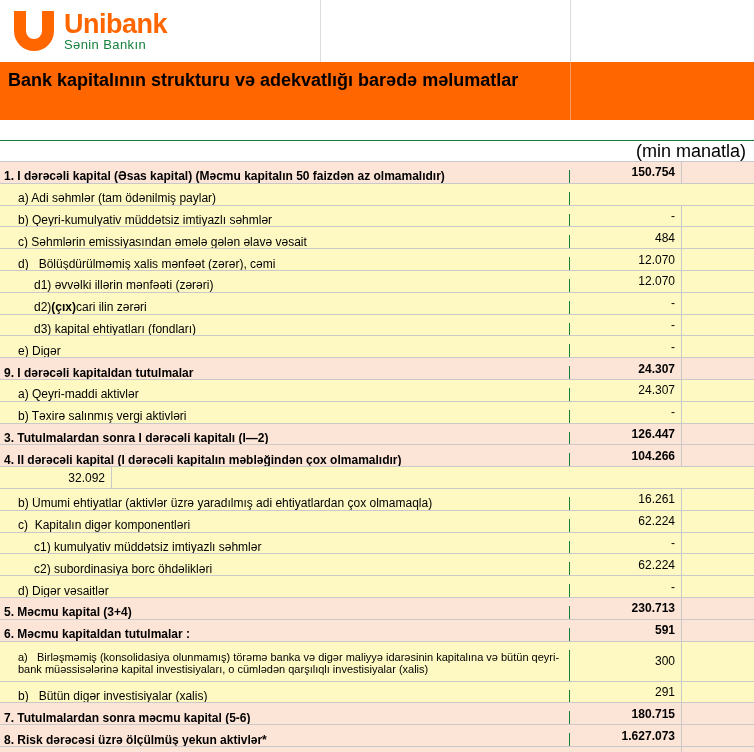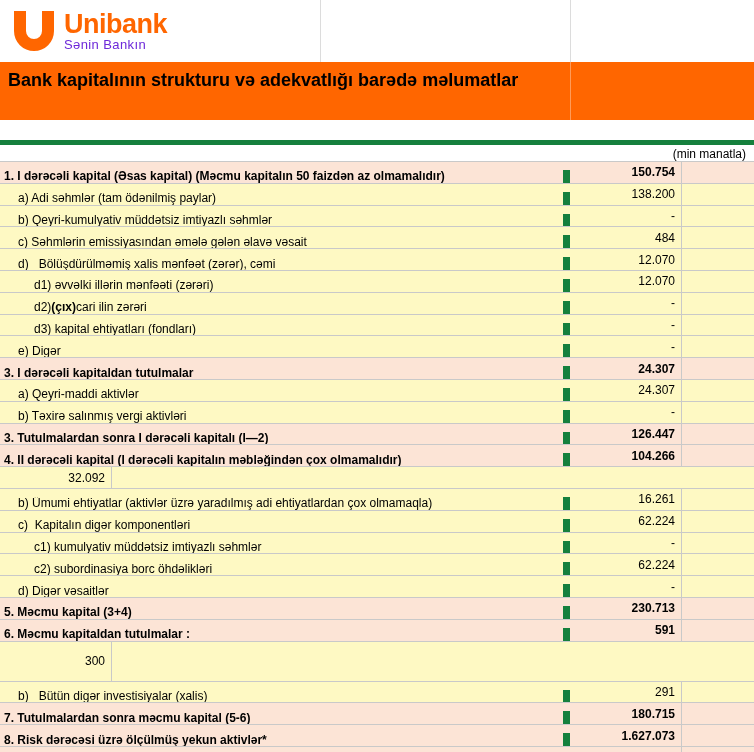--- a/index.html
+++ b/index.html
@@ -23,21 +23,21 @@
     align-items: center;
     padding-left: 12px;
   }
   .logo { display: flex; align-items: center; }
   .logo-mark { width: 44px; height: 44px; margin-right: 8px; display: inline-flex; }
   .logo-words { display: flex; flex-direction: column; justify-content: center; }
   .logo-name {
     color: #FF6600; font-weight: bold; font-size: 27px; line-height: 26px;
     letter-spacing: -0.5px;
   }
-  .logo-tagline { color: #6d28d9; font-size: 13px; line-height: 15px; letter-spacing: 0.4px; }
+  .logo-tagline { color: #15803d; font-size: 13px; line-height: 15px; letter-spacing: 0.4px; }
   .gline { position: absolute; top: 0; bottom: 0; width: 1px; background: #dcdcdc; }
   .gline.g1 { left: 320px; }
   .gline.g2 { left: 570px; }
 
   
   .title-bar {
     position: relative;
     height: 58px;
     background: #FF6600;
     color: #000000;
@@ -51,40 +51,40 @@
   }
   .title-divider {
     position: absolute; left: 570px; top: 0; bottom: 0; width: 1px;
     background: rgba(255,255,255,0.35);
   }
 
   
   .spacer-row { height: 20px; }
   .unit-row {
     height: 21px;
-    display: flex; align-items: flex-end; justify-content: flex-end;
+    display: flex; align-items: flex-start; justify-content: flex-end;
     padding-right: 8px;
-    font-size: 12px;
-    border-top: 5px solid #15803d;
+    font-size: 18px;
+    border-top: 1px solid #15803d;
   }
 
   
   .capital-table { border-top: 1px solid #c9c9c9; }
   .trow {
     display: flex;
     height: 21.8px;
     border-bottom: 1px solid #c9c9c9;
     font-size: 12px;
     background: #fef9c3;
   }
   .trow.section { background: #FCE4D6; font-weight: bold; }
   .cell { overflow: hidden; }
   .cell.label {
     width: 570px;
-    border-right: 7px solid #15803d;
+    border-right: 1px solid #15803d;
     display: flex; align-items: center;
     white-space: nowrap;
     margin-top: 8px;
   }
   .cell.label.ind0 { padding-left: 4px; }
   .cell.label.ind1 { padding-left: 18px; }
   .cell.label.ind2 { padding-left: 34px; }
   .cell.value {
     width: 112px;
     border-right: 1px solid #c9c9c9;
@@ -136,21 +136,20 @@
   </div>
 
   <div class="capital-table" id="capital-table">
       <div class="trow section">
         <div class="cell label ind0">1. I dərəcəli kapital (Əsas kapital) (Məcmu kapitalın 50 faizdən az olmamalıdır)</div>
         <div class="cell value">150.754</div>
         <div class="cell spacer"></div>
       </div>
       <div class="trow">
         <div class="cell label ind1">a) Adi səhmlər (tam ödənilmiş paylar)</div>
-        <div class="cell value">138.200</div>
         <div class="cell spacer"></div>
       </div>
       <div class="trow">
         <div class="cell label ind1">b) Qeyri-kumulyativ müddətsiz imtiyazlı səhmlər</div>
         <div class="cell value">-</div>
         <div class="cell spacer"></div>
       </div>
       <div class="trow">
         <div class="cell label ind1">c) Səhmlərin emissiyasından əmələ gələn əlavə vəsait</div>
         <div class="cell value">484</div>
@@ -179,21 +178,21 @@
         <div class="cell label ind2">d3) kapital ehtiyatları (fondları)</div>
         <div class="cell value">-</div>
         <div class="cell spacer"></div>
       </div>
       <div class="trow">
         <div class="cell label ind1">e) Digər</div>
         <div class="cell value">-</div>
         <div class="cell spacer"></div>
       </div>
       <div class="trow section">
-        <div class="cell label ind0">3. I dərəcəli kapitaldan tutulmalar</div>
+        <div class="cell label ind0">9. I dərəcəli kapitaldan tutulmalar</div>
         <div class="cell value">24.307</div>
         <div class="cell spacer"></div>
       </div>
       <div class="trow">
         <div class="cell label ind1">a) Qeyri-maddi aktivlər</div>
         <div class="cell value">24.307</div>
         <div class="cell spacer"></div>
       </div>
       <div class="trow">
         <div class="cell label ind1">b) Təxirə salınmış vergi aktivləri</div>
@@ -243,20 +242,21 @@
         <div class="cell label ind0">5. Məcmu kapital (3+4)</div>
         <div class="cell value">230.713</div>
         <div class="cell spacer"></div>
       </div>
       <div class="trow section">
         <div class="cell label ind0">6. Məcmu kapitaldan tutulmalar :</div>
         <div class="cell value">591</div>
         <div class="cell spacer"></div>
       </div>
       <div class="trow tall">
+        <div class="cell label ind1">a)&nbsp;&nbsp; Birləşməmiş (konsolidasiya olunmamış) törəmə banka və digər maliyyə idarəsinin kapitalına və bütün qeyri-bank müəssisələrinə kapital investisiyaları, o cümlədən qarşılıqlı investisiyalar (xalis)</div>
         <div class="cell value">300</div>
         <div class="cell spacer"></div>
       </div>
       <div class="trow">
         <div class="cell label ind1">b)&nbsp;&nbsp; Bütün digər investisiyalar (xalis)</div>
         <div class="cell value">291</div>
         <div class="cell spacer"></div>
       </div>
       <div class="trow section">
         <div class="cell label ind0">7. Tutulmalardan sonra məcmu kapital (5-6)</div>

